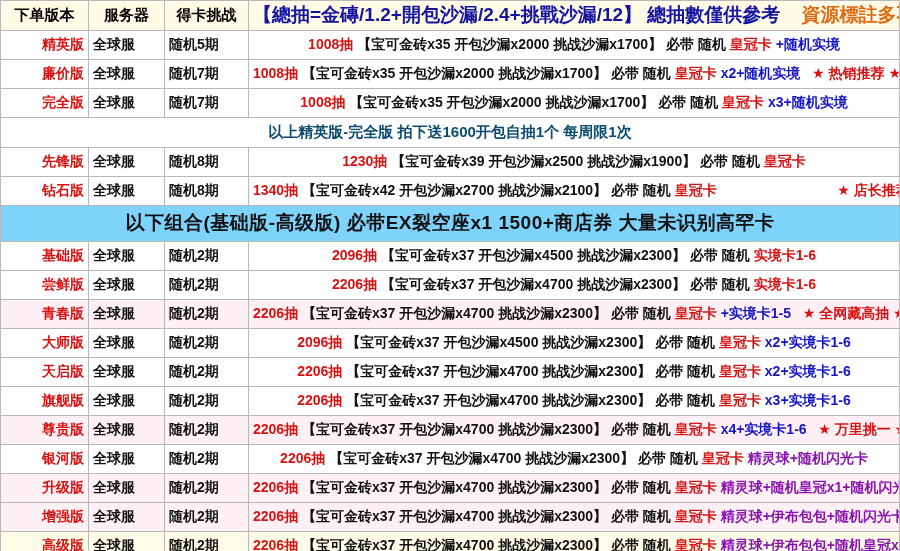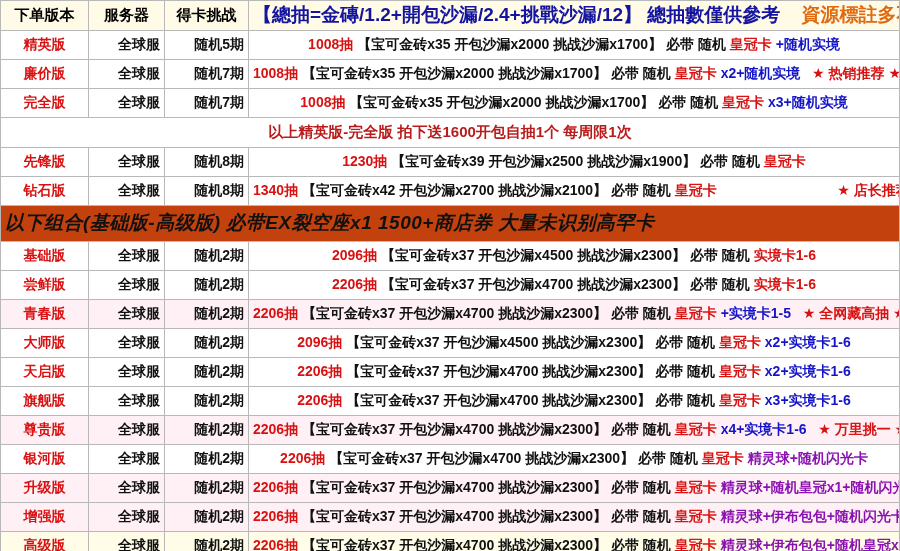--- a/index.html
+++ b/index.html
@@ -46,28 +46,28 @@
   tr.header td.hdr-desc {
     color: #1a1a8c;
     font-weight: bold;
     font-size: 19px;
   }
   .hdr-blue { color: #1414a0; }
   .hdr-orange { color: #e06a10; font-weight: bold; }
 
   
   td.ver {
-    text-align: center;
+    text-align: right;
     font-weight: bold;
     font-size: 15px;
     height: 29px;
     margin-top: 12px;
   }
   td.srv, td.chl {
-    text-align: right;
+    text-align: left;
     font-weight: bold;
     font-size: 14px;
     color: #111;
   }
   td.desc {
     text-align: center;
     font-size: 13.5px;
     color: #111;
     padding-left: 8px;
   }
@@ -77,31 +77,30 @@
   .black { color: #111; font-weight: bold; }
   .star-red { color: #d81212; font-weight: bold; }
 
   
   tr.banner td {
     text-align: center;
     font-weight: bold;
     height: 30px;
     background: #ffffff;
     font-size: 15px;
-    color: #b91c1c;
+    color: #0c4a6e;
   }
   tr.banner2 td {
-    text-align: left;
+    text-align: center;
     font-weight: bold;
     height: 36px;
-    background: #c2410c;
+    background: #7dd3fc;
     font-size: 19px;
     color: #111;
     letter-spacing: 0.5px;
-    font-style: italic;
   }
   
   .bg-white { background: #ffffff; }
   .bg-pink  { background: #fff0f5; border-radius: 12px; }
   .bg-yellow{ background: #fffde8; }
   .nowrapmini { font-size: 13px; }
 </style>
 </head>
 <body>
 

